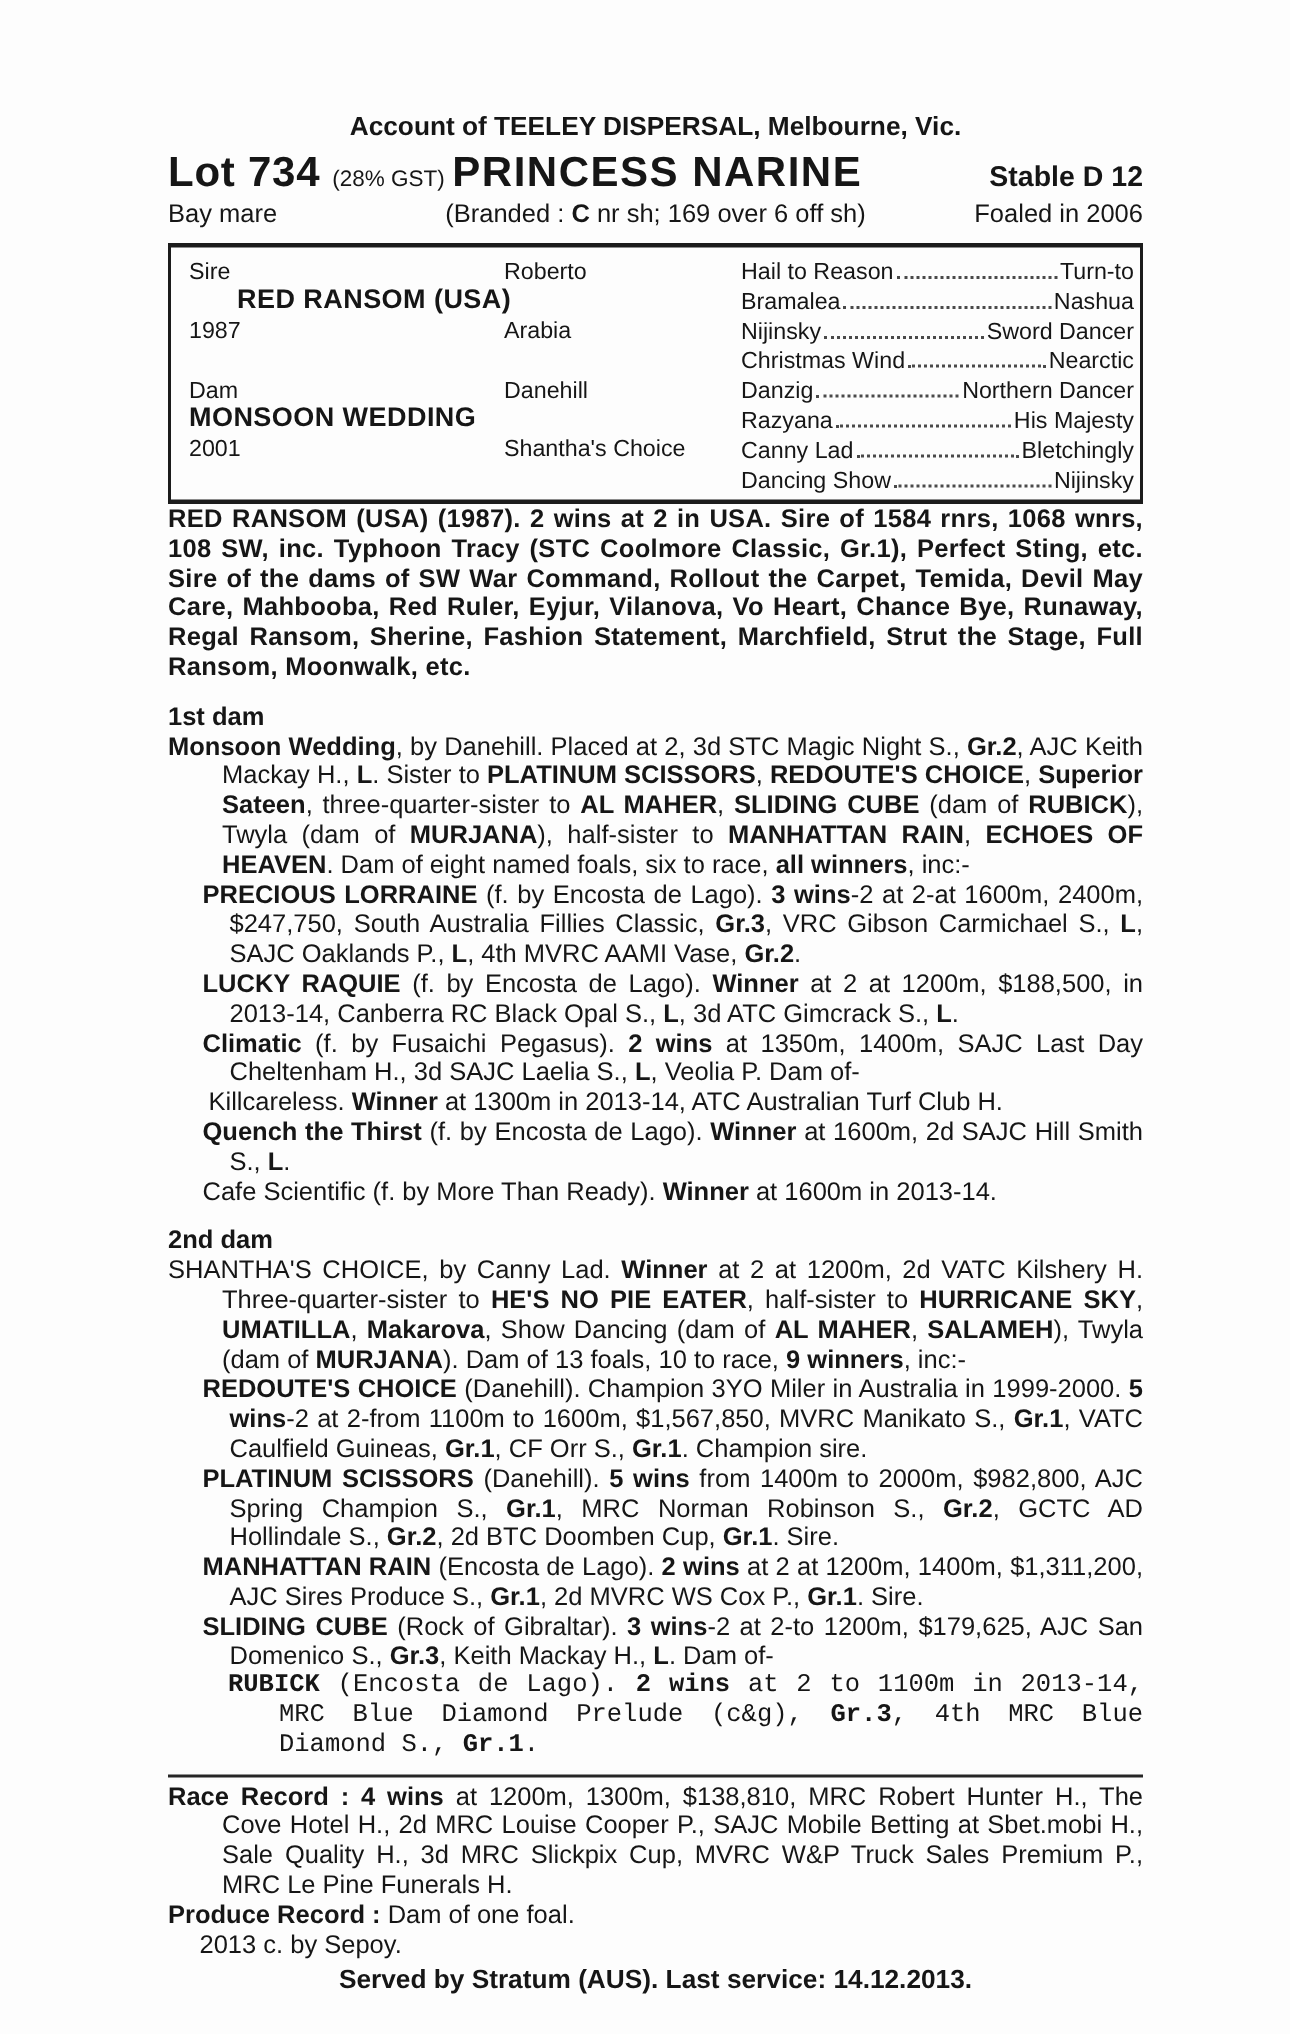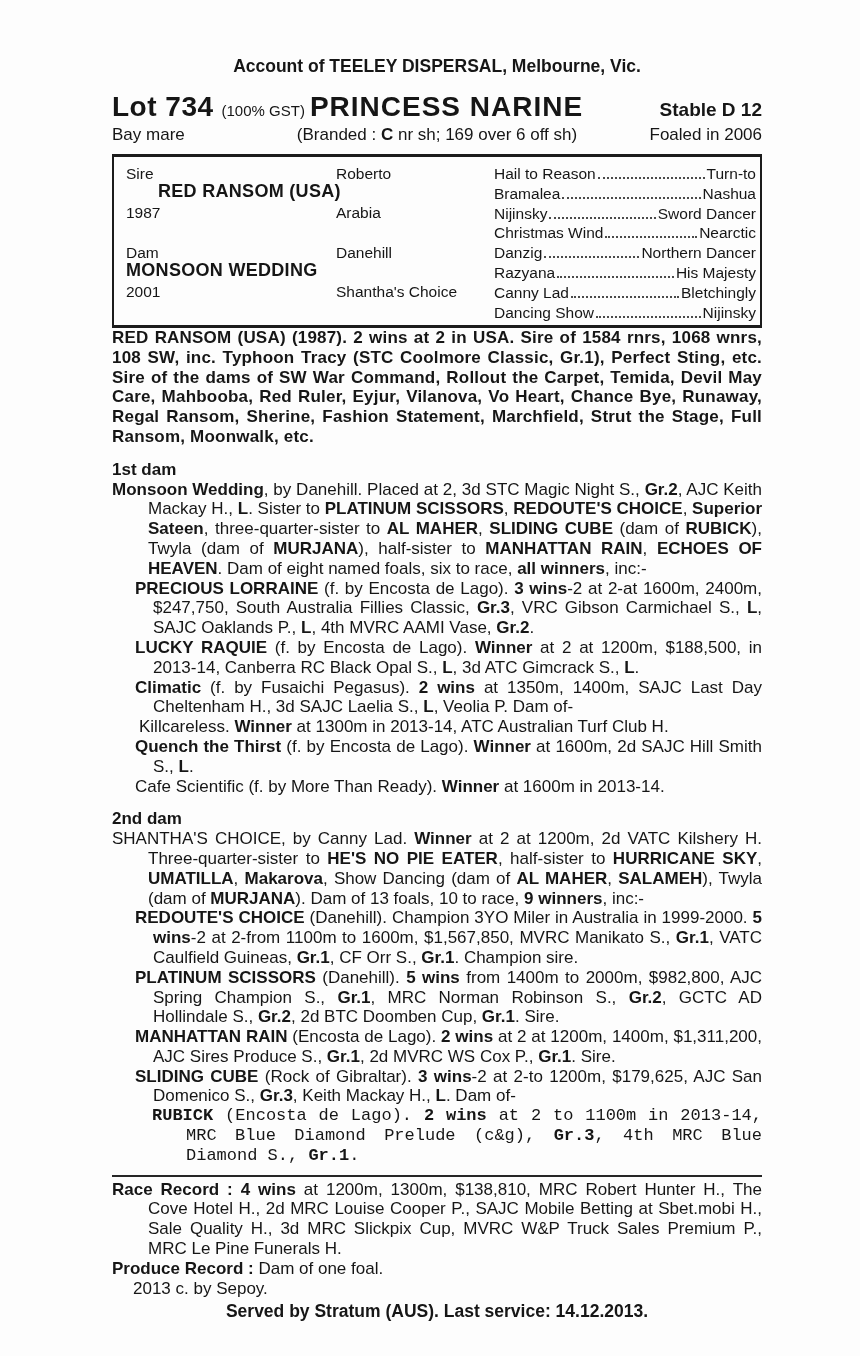--- a/index.html
+++ b/index.html
@@ -4,25 +4,25 @@
 <style>
   html,body{margin:0;padding:0;}
   body{
     width:860px;height:1356px;
     background:#fdfdfd;
     font-family:"Liberation Sans","DejaVu Sans",sans-serif;
     color:#161616;
     -webkit-font-smoothing:antialiased;
   }
   .page{position:relative;width:860px;height:1356px;overflow:hidden;}
-  .content{position:absolute;left:112px;top:56px;width:650px;}
+  .content{position:absolute;left:112px;top:74px;width:650px;}
 
   
   .account{text-align:center;font-weight:bold;font-size:17.5px;line-height:20px;}
-  .lot-line{display:flex;align-items:baseline;margin-top:15px;}
+  .lot-line{display:flex;align-items:baseline;margin-top:5px;}
   .lot-num{font-size:28px;font-weight:bold;letter-spacing:.5px;white-space:nowrap;}
   .gst{font-size:15px;margin:0 5px 0 8px;white-space:nowrap;}
   .horse-name{font-size:28px;font-weight:bold;letter-spacing:1px;white-space:nowrap;}
   .stable{margin-left:auto;font-size:19px;font-weight:bold;white-space:nowrap;}
   .desc-line{position:relative;display:flex;font-size:17px;line-height:21px;margin-top:1px;}
   .branded{position:absolute;left:0;right:0;text-align:center;}
   .foaled{margin-left:auto;padding-left:18px;}
 
   
   .ped{position:relative;margin-top:9px;height:168px;
@@ -53,21 +53,21 @@
 </style>
 </head>
 <body>
 
 <div class="page">
   <div class="content">
 
     <div class="account">Account of TEELEY DISPERSAL, Melbourne, Vic.</div>
     <div class="lot-line">
       <span class="lot-num">Lot 734</span>
-      <span class="gst">(100% GST)</span>
+      <span class="gst">(28% GST)</span>
       <span class="horse-name">PRINCESS NARINE</span>
       <span class="stable">Stable D 12</span>
     </div>
     <div class="desc-line">
       <span>Bay mare</span>
       <span class="branded"><span>(Branded : </span><span class="b">C</span><span> nr sh; 169 over 6 off sh)</span></span>
       <span class="foaled">Foaled in 2006</span>
     </div>
 
     <div class="ped">

